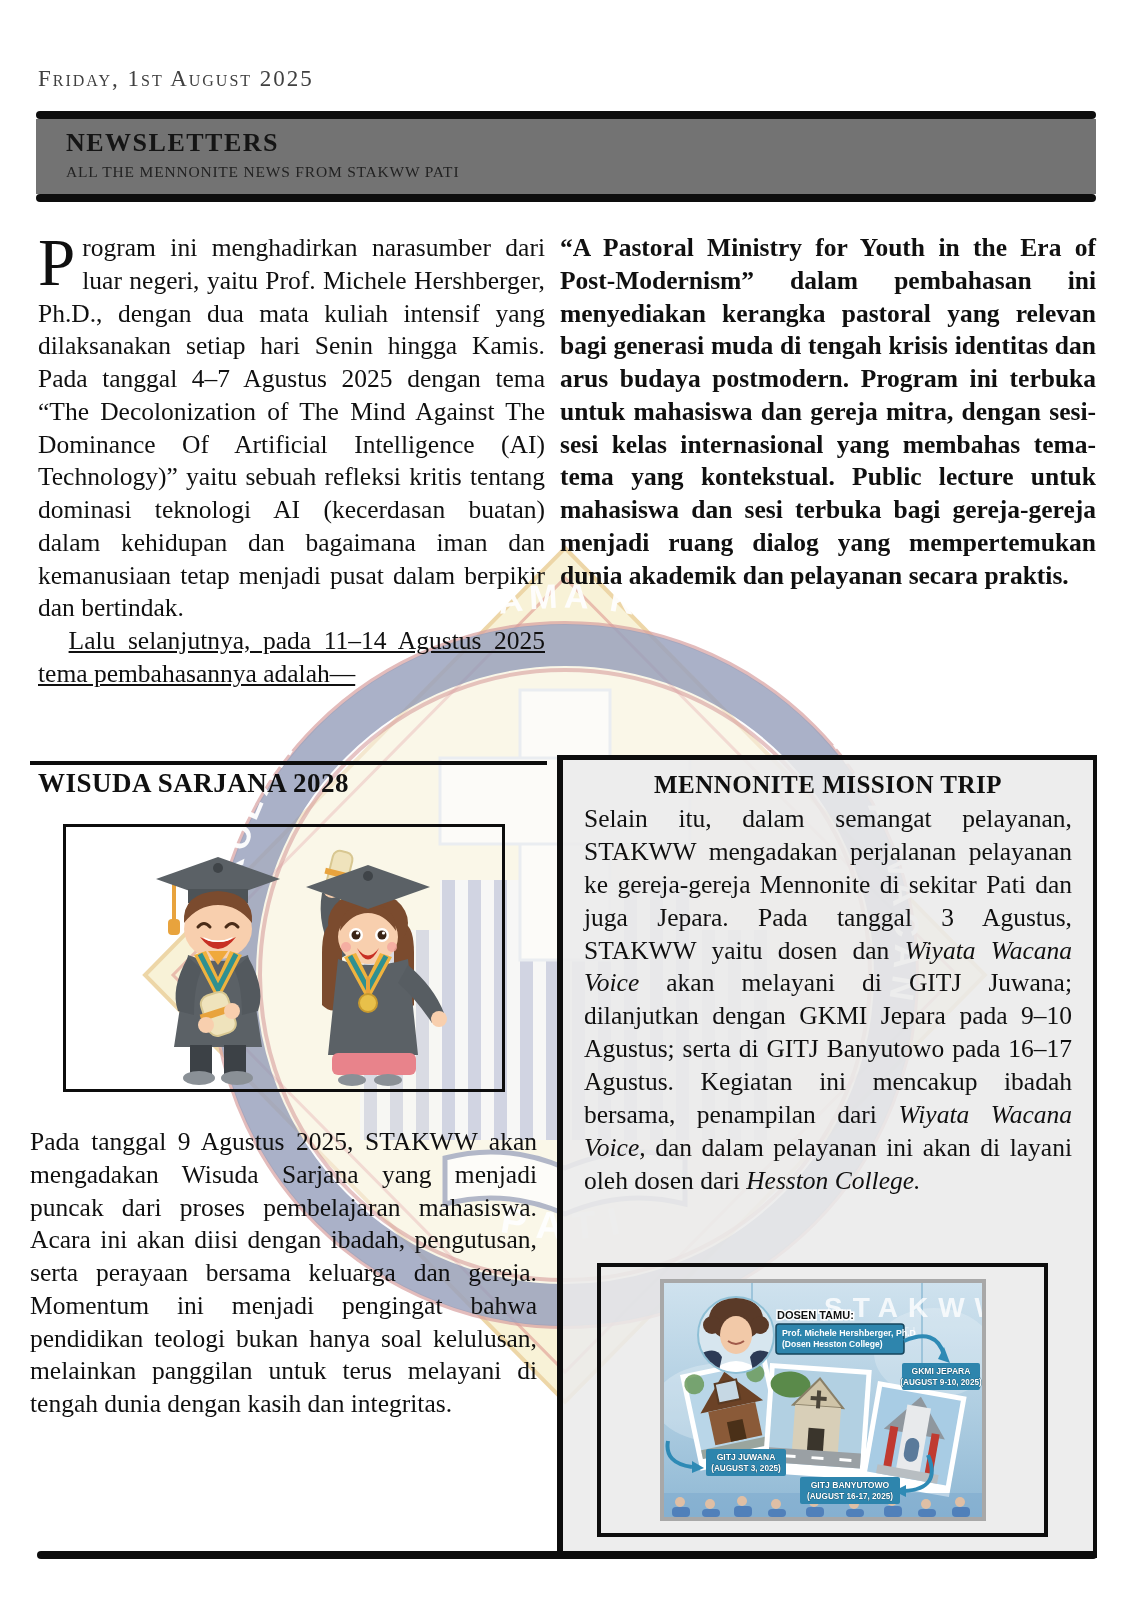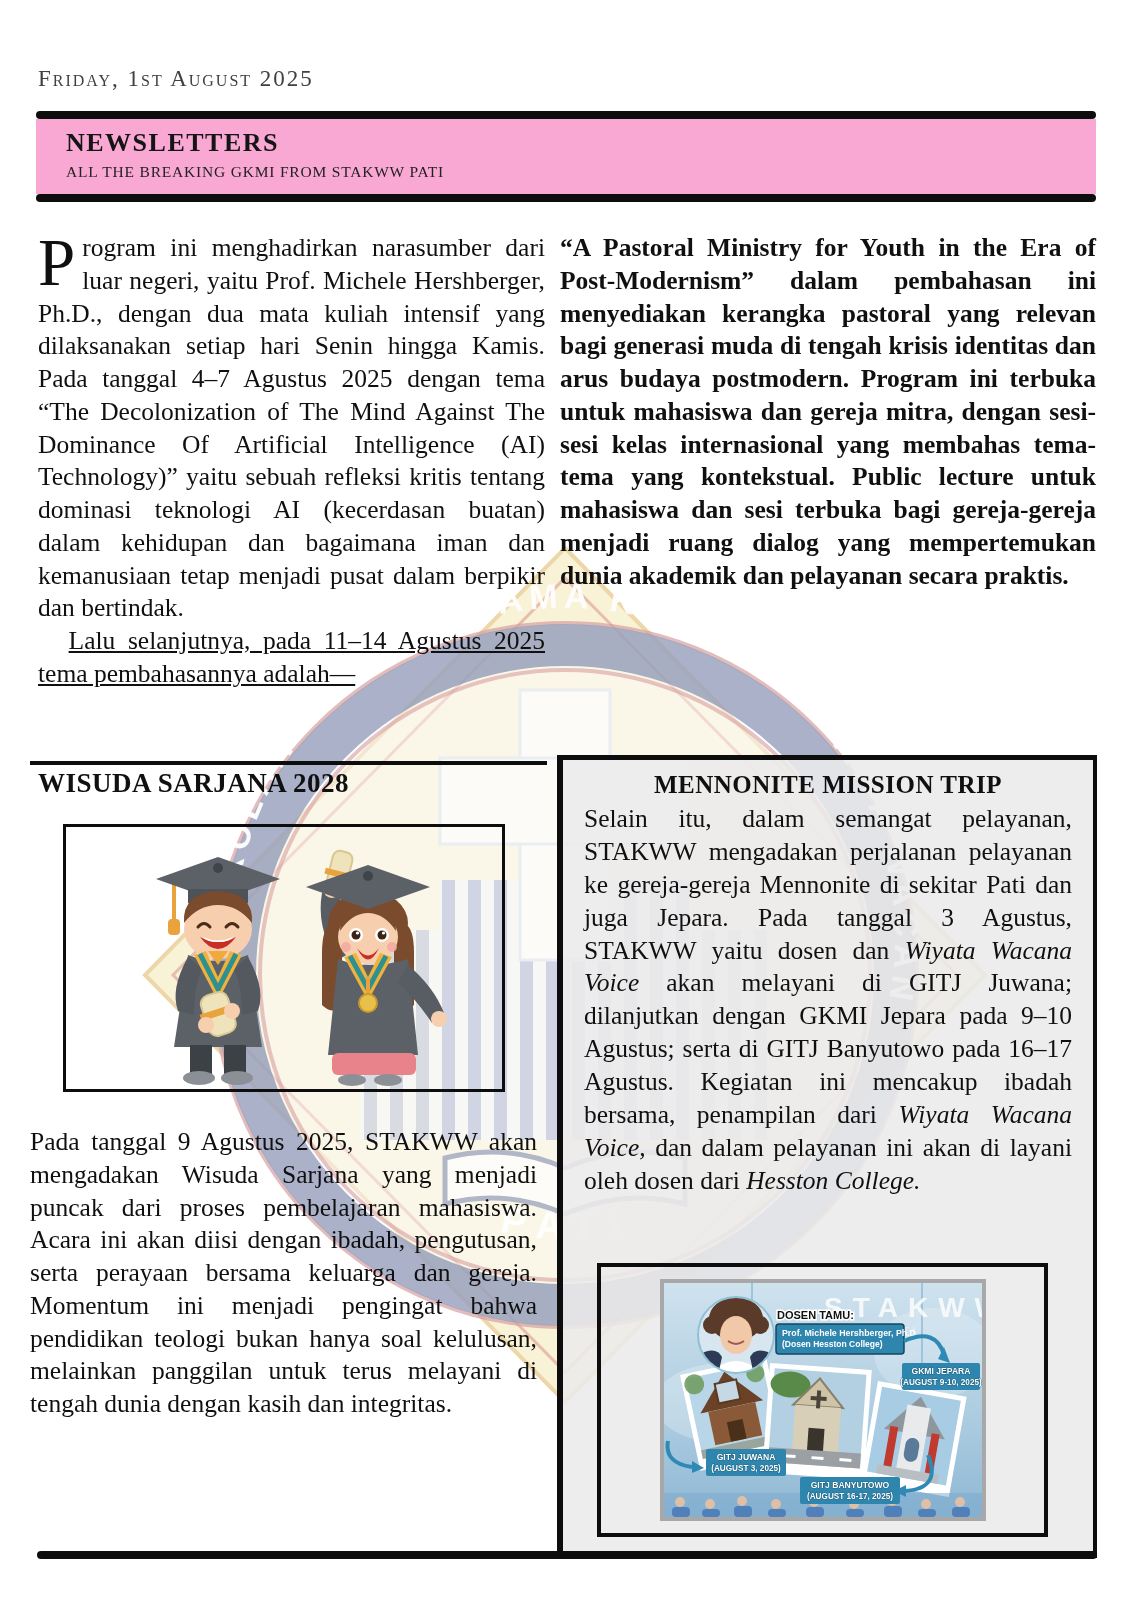--- a/index.html
+++ b/index.html
@@ -3,21 +3,21 @@
 <meta charset="utf-8">
 <style>
   html,body{margin:0;padding:0;background:#fff;}
   .page{position:relative;width:1131px;height:1600px;background:#ffffff;overflow:hidden;
         font-family:"Liberation Serif","DejaVu Serif",serif;color:#101010;}
   .abs{position:absolute;}
   
   .date{left:38px;top:66px;font-variant:small-caps;font-size:23px;letter-spacing:2px;color:#404040;}
   .rule{background:#0d0d0d;border-radius:4px;}
   .rule-top{left:36px;top:111px;width:1060px;height:8px;}
-  .banner{left:36px;top:119px;width:1060px;height:75px;background:#f9a8d4;}
+  .banner{left:36px;top:119px;width:1060px;height:75px;background:#737373;}
   .banner .title{position:absolute;left:30px;top:9px;font-size:26px;font-weight:bold;letter-spacing:1.5px;color:#151515;}
   .banner .subtitle{position:absolute;left:30px;top:44px;font-size:15.5px;letter-spacing:.8px;color:#222;}
   .rule-banner{left:36px;top:194px;width:1060px;height:8px;}
   
   .columns{left:38px;top:232px;width:1058px;display:flex;gap:15px;}
   .col{font-size:25.5px;line-height:1.285;text-align:justify;}
   .col.left{width:507px;}
   .col.right{width:536px;font-weight:bold;}
   .col p{margin:0;}
   .col p.indent{text-indent:1.2em;text-decoration:underline;}
@@ -74,21 +74,21 @@
         <rect x="440" y="758" width="250" height="86" fill="#fdfdfd" stroke="#ccd6ea" stroke-width="3"></rect>
         <path d="M565,1168 q-60,-26 -120,-10 l0,46 q60,-16 120,10 q60,-26 120,-10 l0,-46 q-60,-16 -120,10 z" fill="#ffffff" stroke="#39497e" stroke-width="5"></path>
       </g>
     </g>
   </svg>
 
   <div class="abs date">Friday, 1st August 2025</div>
   <div class="abs rule rule-top"></div>
   <div class="abs banner">
     <div class="title">NEWSLETTERS</div>
-    <div class="subtitle">ALL THE BREAKING GKMI FROM STAKWW PATI</div>
+    <div class="subtitle">ALL THE MENNONITE NEWS FROM STAKWW PATI</div>
   </div>
   <div class="abs rule rule-banner"></div>
 
   <div class="abs columns">
     <div class="col left">
       <p><span class="dropcap">P</span><span>rogram ini menghadirkan narasumber dari luar negeri, yaitu Prof. Michele Hershberger, Ph.D., dengan dua mata kuliah intensif yang dilaksanakan setiap hari Senin hingga Kamis. Pada tanggal 4–7 Agustus 2025 dengan tema “The Decolonization of The Mind Against The Dominance Of Artificial Intelligence (AI) Technology)” yaitu sebuah refleksi kritis tentang dominasi teknologi AI (kecerdasan buatan) dalam kehidupan dan bagaimana iman dan kemanusiaan tetap menjadi pusat dalam berpikir dan bertindak.</span></p>
       <p class="indent">Lalu selanjutnya, pada 11–14 Agustus 2025 tema pembahasannya adalah—</p>
     </div>
     <div class="col right">
       <p>“A Pastoral Ministry for Youth in the Era of Post-Modernism” dalam pembahasan ini menyediakan kerangka pastoral yang relevan bagi generasi muda di tengah krisis identitas dan arus budaya postmodern. Program ini terbuka untuk mahasiswa dan gereja mitra, dengan sesi-sesi kelas internasional yang membahas tema-tema yang kontekstual. Public lecture untuk mahasiswa dan sesi terbuka bagi gereja-gereja menjadi ruang dialog yang mempertemukan dunia akademik dan pelayanan secara praktis.</p>

